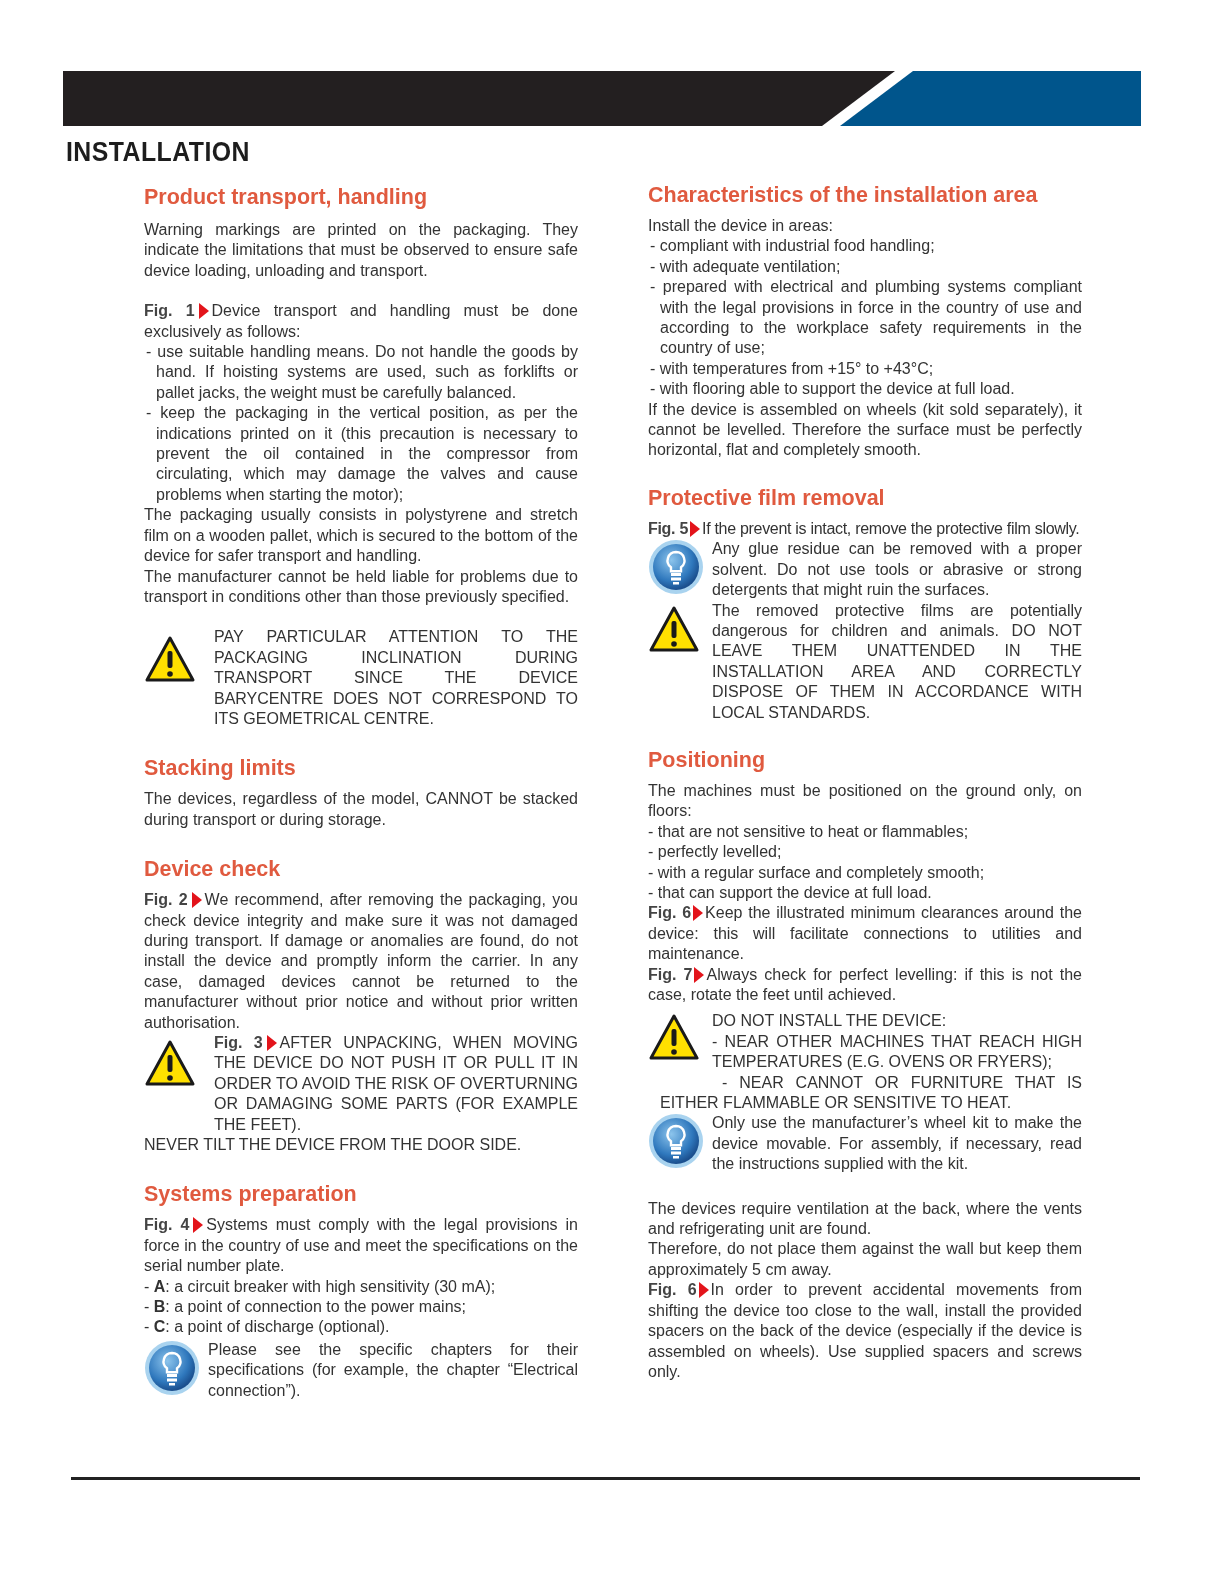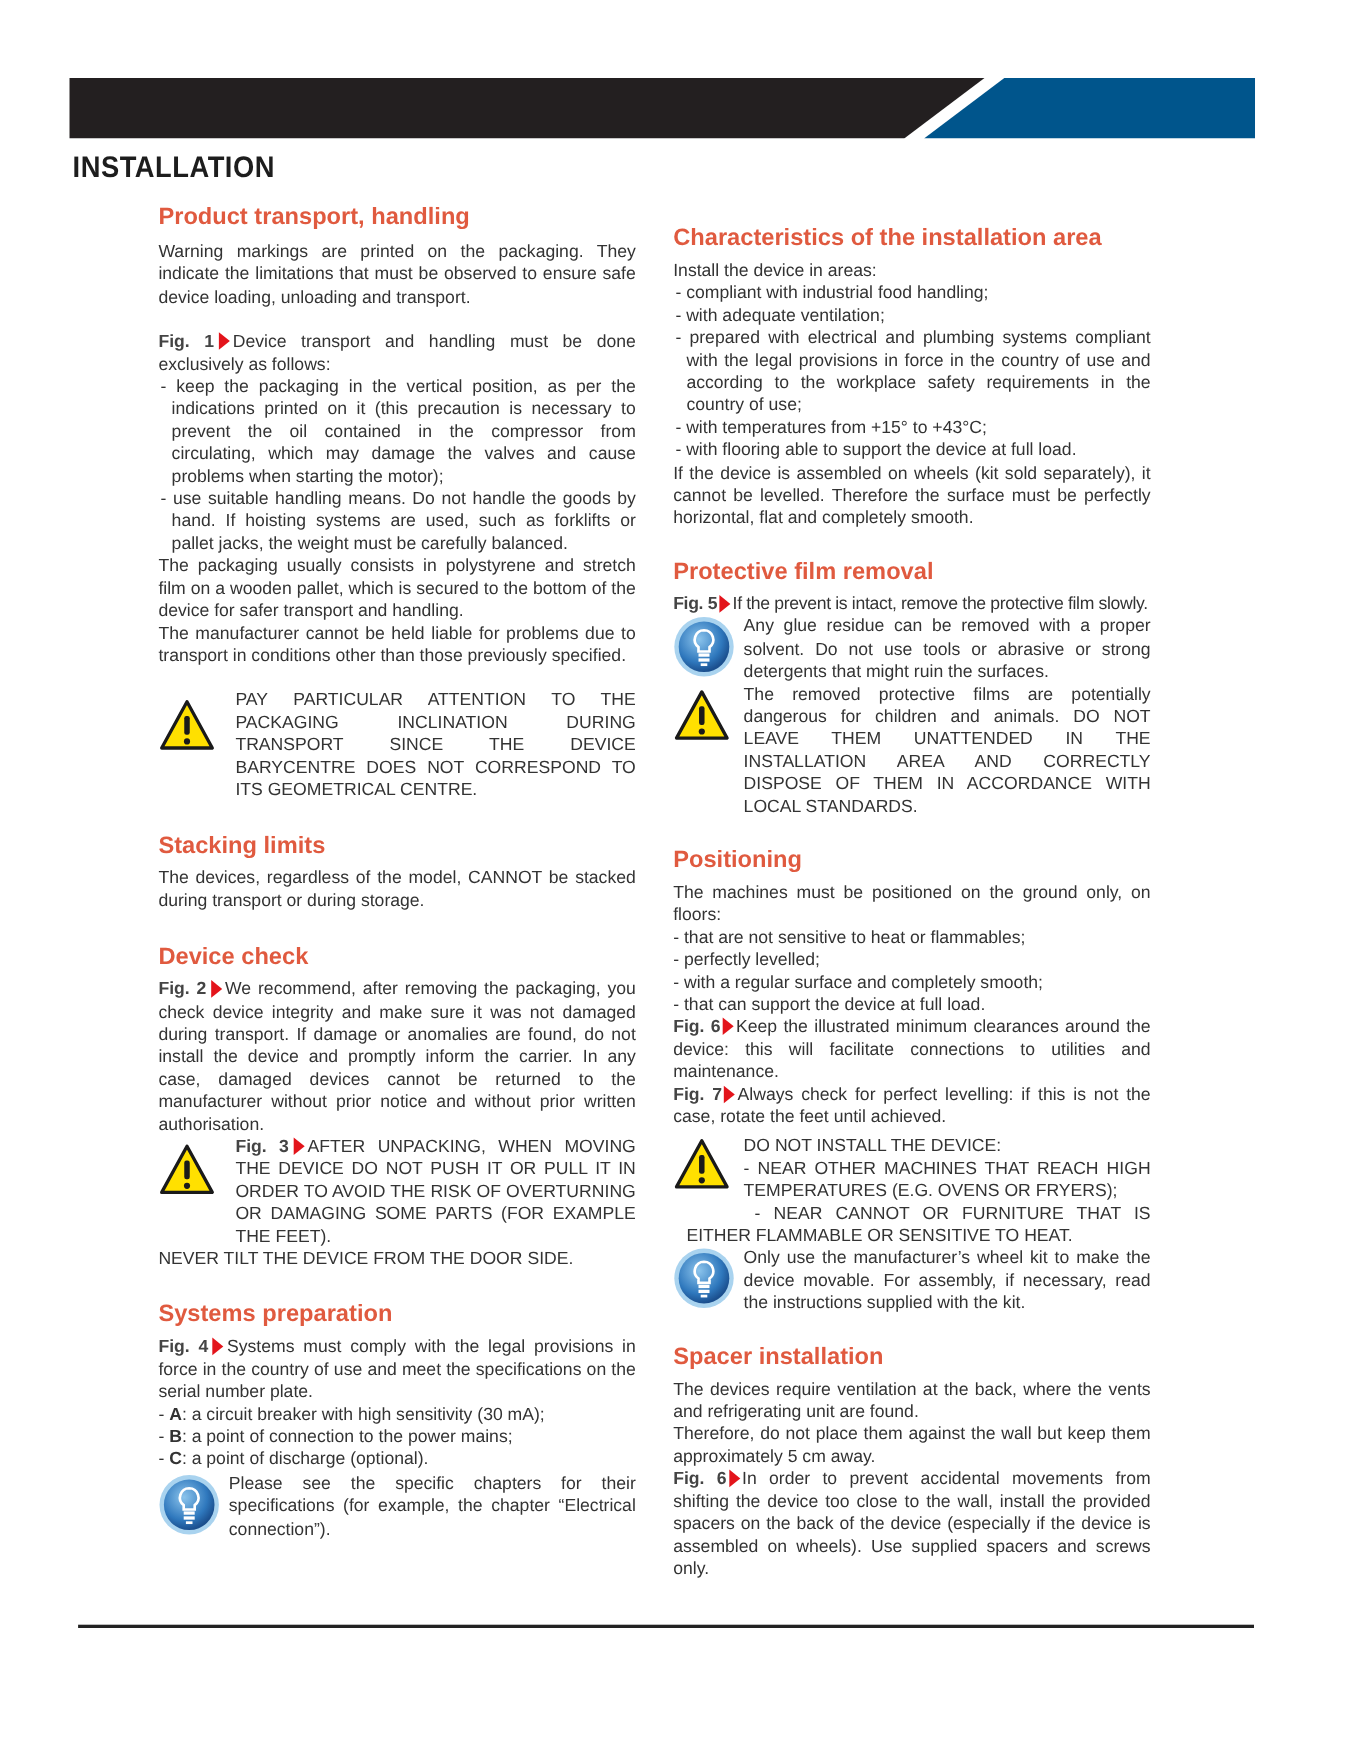--- a/index.html
+++ b/index.html
@@ -8,21 +8,21 @@
 
   .header-band { position: absolute; left: 63px; top: 71px; width: 1078px; height: 55px; }
   .header-band svg { display: block; }
 
   .page-title { position: absolute; left: 66px; top: 137px; font-size: 27px; font-weight: 900;
                 letter-spacing: 0.5px; color: #1d1d1d; font-family: "Liberation Sans", sans-serif;
                 transform: scaleX(0.92); transform-origin: left top; }
 
   .col { position: absolute; top: 180px; width: 434px; }
   .col-left { left: 144px; }
-  .col-right { left: 612px; margin-top: 21px; }
+  .col-right { left: 648px; }
 
   h2.sec { color: #e05a3f; font-size: 21.5px; font-weight: bold; margin: 0; line-height: 34px; }
   .p { font-size: 16px; line-height: 20.4px; text-align: justify; margin: 0; color: #333; }
   .gap-m { height: 20px; }
   .fig { font-weight: bold; color: #444; }
   .arrow { display: inline-block; width: 0; height: 0; border-top: 8px solid transparent;
            border-bottom: 8px solid transparent; border-left: 10px solid #e3141b;
            vertical-align: -3px; margin: 0 3px 0 4px; }
   .ind { padding-left: 12px; text-indent: -10px; }
   .callout { position: relative; }
@@ -49,22 +49,22 @@
 <div class="col col-left">
 
   <section>
     <h2 class="sec">Product transport, handling</h2>
     <div style="height:6px"></div>
     <p class="p">Warning markings are printed on the packaging. They indicate the limitations that must be observed to ensure safe device loading, unloading and transport.</p>
     <div class="gap-m"></div>
     <p class="p">
       <span class="fig">Fig. 1</span><span class="arrow"></span><span>Device transport and handling must be done exclusively as follows:</span>
     </p>
+    <p class="p ind">- use suitable handling means. Do not handle the goods by hand. If hoisting systems are used, such as forklifts or pallet jacks, the weight must be carefully balanced.</p>
     <p class="p ind">- keep the packaging in the vertical position, as per the indications printed on it (this precaution is necessary to prevent the oil contained in the compressor from circulating, which may damage the valves and cause problems when starting the motor);</p>
-    <p class="p ind">- use suitable handling means. Do not handle the goods by hand. If hoisting systems are used, such as forklifts or pallet jacks, the weight must be carefully balanced.</p>
     <p class="p">The packaging usually consists in polystyrene and stretch film on a wooden pallet, which is secured to the bottom of the device for safer transport and handling.</p>
     <p class="p">The manufacturer cannot be held liable for problems due to transport in conditions other than those previously specified.</p>
     <div class="gap-m"></div>
     <div class="callout">
       <span class="icon" style="top:8px">
         <svg class="warn-icon" viewBox="0 0 52 48">
             <polygon points="26,3 49,45 3,45" fill="#ffe000" stroke="#1a1a1a" stroke-width="3" stroke-linejoin="round"></polygon>
             <rect x="23.5" y="16" width="5" height="17" rx="2" fill="#1a1a1a"></rect>
             <circle cx="26" cy="39" r="2.8" fill="#1a1a1a"></circle>
           </svg>
@@ -233,21 +233,20 @@
             <rect x="23" y="38.5" width="10" height="3" fill="#fff"></rect>
             <rect x="25" y="43" width="6" height="2.5" fill="#fff"></rect>
           </svg>
       </span>
       <p class="p" style="margin-left:64px">Only use the manufacturer’s wheel kit to make the device movable. For assembly, if necessary, read the instructions supplied with the kit.</p>
     </div>
   </section>
 
   <div style="height:20px"></div>
   <section>
-    <h2 class="sec">Spacer installation</h2>
     <div style="height:4px"></div>
     <p class="p">The devices require ventilation at the back, where the vents and refrigerating unit are found.</p>
     <p class="p">Therefore, do not place them against the wall but keep them approximately 5 cm away.</p>
     <p class="p">
       <span class="fig">Fig. 6</span><span class="arrow" style="margin:0 2px"></span><span>In order to prevent accidental movements from shifting the device too close to the wall, install the provided spacers on the back of the device (especially if the device is assembled on wheels). Use supplied spacers and screws only.</span>
     </p>
   </section>
 </div>
 
 <div class="footer-rule"></div>

